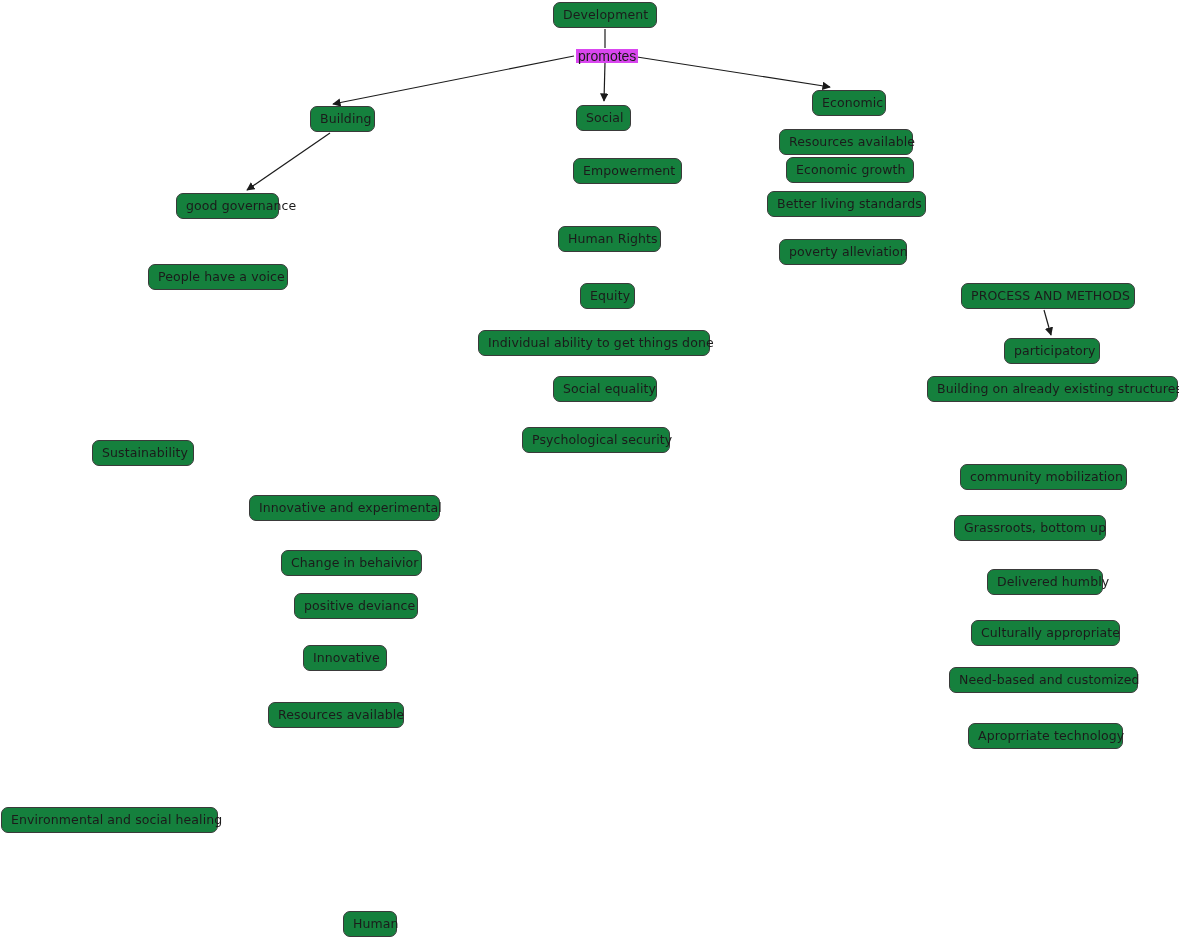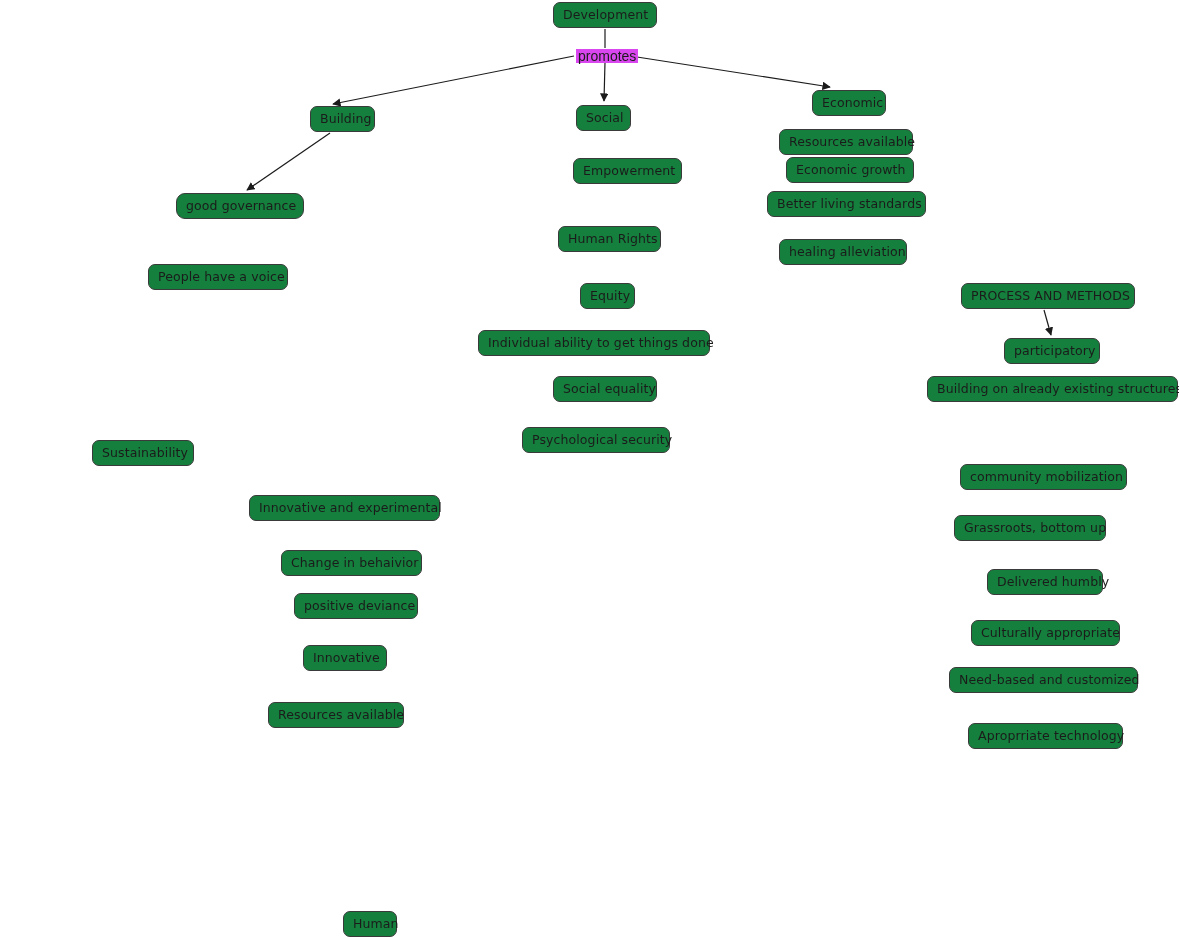--- a/index.html
+++ b/index.html
@@ -79,41 +79,42 @@
     <line x1="330" y1="133" x2="247" y2="190" stroke="#1b1b1b" stroke-width="1.2" marker-end="url(#arrow)"></line>
 
     <line x1="1044" y1="310" x2="1051" y2="335" stroke="#1b1b1b" stroke-width="1.2" marker-end="url(#arrow)"></line>
   </svg>
 
   <div class="node" style="left:553px; top:2px;   width:104px;">Development</div>
   <div class="node" style="left:310px; top:106px; width:65px;">Building</div>
   <div class="node" style="left:576px; top:105px; width:55px;">Social</div>
   <div class="node" style="left:812px; top:90px;  width:74px;">Economic</div>
 
-  <div class="node" style="left:176px; top:193px; width:128px;border-radius:9px;">good governance</div>
+  <div class="node" style="left:176px; top:193px; width:103px;">good governance</div>
   <div class="node" style="left:148px; top:264px; width:140px;">People have a voice</div>
 
   <div class="node" style="left:557px; top:158px; width:109px;margin-left:16px;">Empowerment</div>
   <div class="node" style="left:558px; top:226px; width:103px;">Human Rights</div>
   <div class="node" style="left:580px; top:283px; width:55px;">Equity</div>
   <div class="node" style="left:478px; top:330px; width:232px;">Individual ability to get things done</div>
   <div class="node" style="left:553px; top:376px; width:104px;">Social equality</div>
   <div class="node" style="left:522px; top:427px; width:148px;">Psychological security</div>
 
   <div class="node" style="left:779px; top:129px; width:134px;">Resources available</div>
   <div class="node" style="left:786px; top:157px; width:128px;">Economic growth</div>
   <div class="node" style="left:767px; top:191px; width:159px;">Better living standards</div>
-  <div class="node" style="left:779px; top:239px; width:128px;">healing alleviation</div>
+  <div class="node" style="left:779px; top:239px; width:128px;">poverty alleviation</div>
 
   <div class="node" style="left:92px;  top:440px; width:102px;">Sustainability</div>
   <div class="node" style="left:249px; top:495px; width:191px;">Innovative and experimental</div>
   <div class="node" style="left:281px; top:550px; width:141px;">Change in behaivior</div>
   <div class="node" style="left:294px; top:593px; width:124px;">positive deviance</div>
   <div class="node" style="left:303px; top:645px; width:84px;">Innovative</div>
   <div class="node" style="left:268px; top:702px; width:136px;">Resources available</div>
+  <div class="node" style="left:1px; top:807px; width:217px;">Environmental and social healing</div>
   <div class="node" style="left:343px; top:911px; width:54px;">Human</div>
 
   <div class="node" style="left:961px; top:283px; width:174px;">PROCESS AND METHODS</div>
   <div class="node" style="left:1004px; top:338px; width:96px;">participatory</div>
   <div class="node" style="left:927px; top:376px; width:251px;">Building on already existing structures</div>
   <div class="node" style="left:960px; top:464px; width:167px;">community mobilization</div>
   <div class="node" style="left:954px; top:515px; width:152px;">Grassroots, bottom up</div>
   <div class="node" style="left:987px; top:569px; width:116px;">Delivered humbly</div>
   <div class="node" style="left:971px; top:620px; width:149px;">Culturally appropriate</div>
   <div class="node" style="left:949px; top:667px; width:189px;">Need-based and customized</div>

